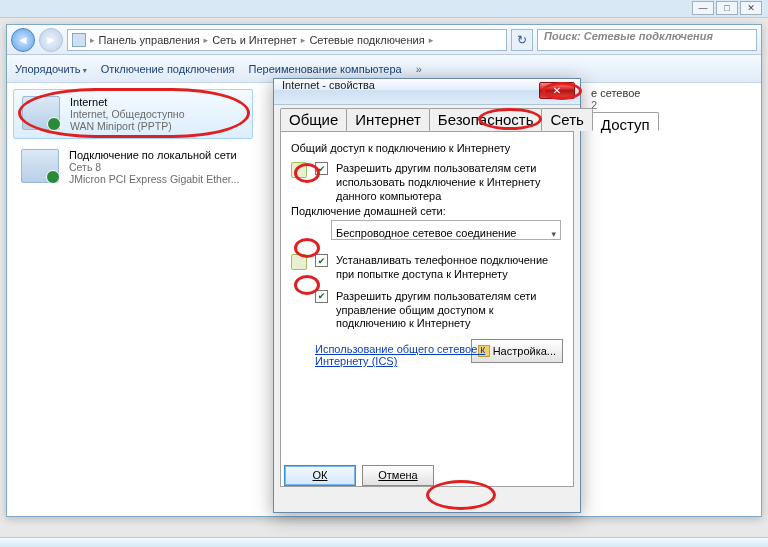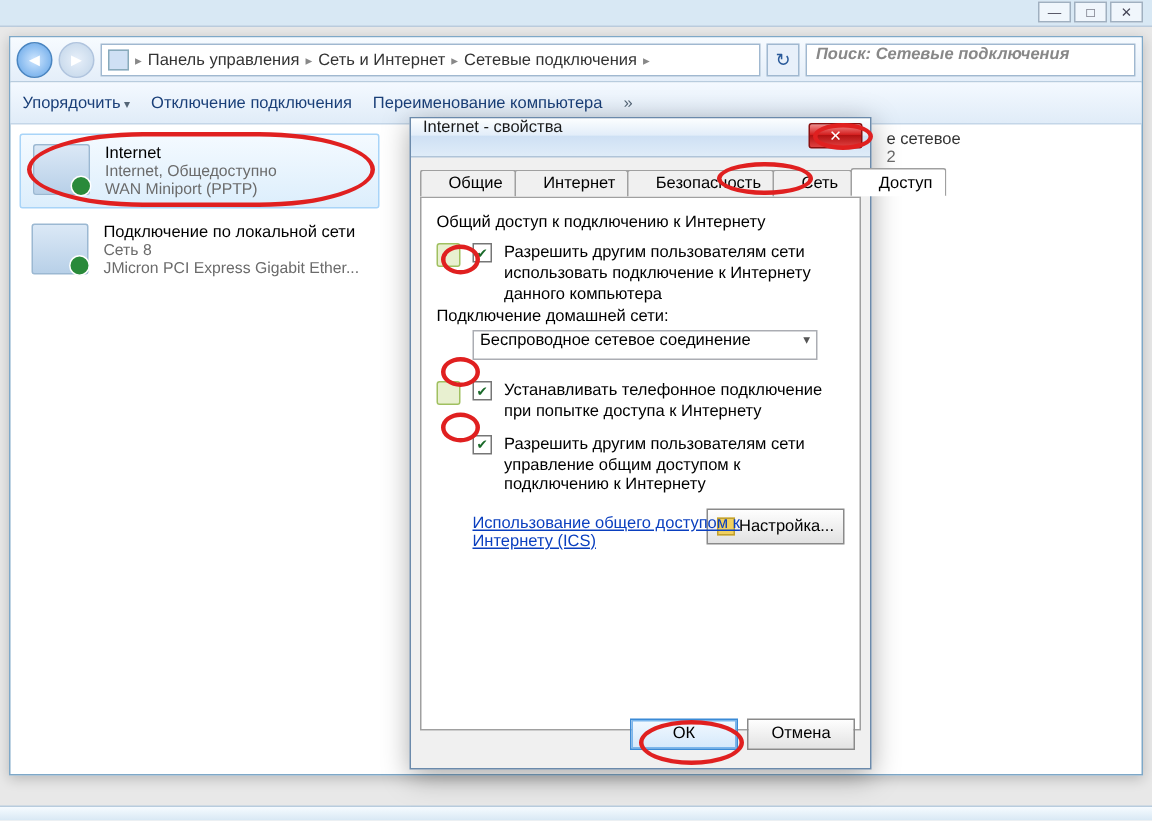--- a/index.html
+++ b/index.html
@@ -38,35 +38,35 @@
   
   
   .ann { position:absolute; border:3px solid #e02020; border-radius:50%; background:transparent; pointer-events:none; z-index:50;}
   
   
   .dialog { position:absolute; left:273px; top:78px; width:308px; height:435px; background:#f0f0f0; border:1px solid #6b8aab; box-shadow:0 4px 18px rgba(0,0,0,.35); z-index:20; }
   .dlg-title { height:26px; background: linear-gradient(#fcfeff,#e2edf9 45%,#cee0f4 46%,#dfecf8); display:flex; align-items:flex-start; padding:0 8px; font-size:11px; color:#1a1a1a; border-bottom:1px solid #b0c4d8; position:relative;}
   .dlg-close { position:absolute; right:5px; top:3px; width:36px; height:17px; background: linear-gradient(#f08a8a,#d42020 45%,#b01010 46%,#e04040); border:1px solid #8a1010; border-radius:2px; color:#fff; display:flex;align-items:center;justify-content:center; font-size:10px;}
   .dlg-body { padding: 6px 6px 0 6px; }
   .tabs { display:flex; align-items:flex-end; height:20px; position:relative; }
-  .tab { padding: 2px 8px 3px 18px; border:1px solid #a0a0a0; border-bottom:none; background:#f0f0f0; margin-right:-1px; font-size:11px; color:#000; position:relative; border-top-left-radius:2px; border-top-right-radius:2px;}
+  .tab { padding: 2px 8px 3px 8px; border:1px solid #a0a0a0; border-bottom:none; background:#f0f0f0; margin-right:-1px; font-size:15px; color:#000; position:relative; border-top-left-radius:2px; border-top-right-radius:2px;}
   .tab.active { background:#fff; height:19px; z-index:2; border-bottom:1px solid #fff; margin-top:-2px; padding-top:3px; font-weight:normal;}
   .tab-panel { background:#fff; border:1px solid #a0a0a0; padding:10px 10px; height:356px; }
   .group-h { font-size:11px; margin-bottom:8px; }
   .opt { display:flex; gap:8px; margin:8px 0 2px 0; position:relative;}
   .opt .ico { width:16px;height:16px; background:#e8f0d0; border:1px solid #a0c060; border-radius:2px;}
   .chk { width:13px;height:13px; border:1px solid #767676; background:#fff; display:inline-flex;align-items:center;justify-content:center; font-size:9px; color:#1a6a2a;}
   .opt-text { flex:1; font-size:11px; color:#000; line-height:1.25;}
   .opt-sub { font-size:11px; color:#000; margin-top:2px;}
-  .home-combo { margin-left:24px; margin-top:3px; height:20px; width:230px; border:1px solid #abadb3; background:#fff; display:flex; align-items:flex-start; padding:0 4px; font-size:11px; position:relative;}
+  .home-combo { margin-left:40px; margin-top:3px; height:20px; width:230px; border:1px solid #abadb3; background:#fff; display:flex; align-items:flex-end; padding:0 4px; font-size:11px; position:relative;}
   .home-combo::after { content:"▾"; position:absolute; right:4px; font-size:9px; color:#555;}
   .link { color:#0a3fbf; text-decoration:underline; font-size:11px; display:inline-block; margin-top:10px; margin-left:24px; width:180px;}
   .btn-settings { float:right; margin-top:-28px; height:24px; padding:0 6px; border:1px solid #8a8a8a; background:linear-gradient(#fefefe,#e2e2e2); font-size:11px; display:flex;align-items:center;gap:3px;}
   .btn-settings .tiny-ico{ width:12px;height:12px;background:#f0d060;border:1px solid #c0a030;}
-  .dlg-foot { position:absolute; bottom:4px; left:0; right:0; height:38px; display:flex; align-items:center; justify-content:flex-end; padding:0 10px; gap:6px; }
+  .dlg-foot { position:absolute; bottom:18px; left:0; right:0; height:38px; display:flex; align-items:center; padding:0 10px; gap:6px;text-decoration:underline; }
   .dlg-btn { height:21px; min-width:72px; border:1px solid #8a8a8a; background:linear-gradient(#fefefe,#e2e2e2); font-size:11px; padding:0 8px;}
   .dlg-btn.default { border:1px solid #3a8ad6; box-shadow:0 0 0 1px #7bb6ec inset; background:linear-gradient(#f2f9ff,#d4e8fb);}
   .taskbar { position:absolute; left:0; right:0; bottom:0; height:10px; background: linear-gradient(#f6fbff,#d8e8f4); border-top:1px solid #b8ccde;}
 </style>
 </head>
 <body>
 
 <div class="win-frame">
   <div class="win-ctrl">
     <span>—</span>
@@ -162,21 +162,21 @@
         <div class="chk">✔</div>
         <div class="opt-text">Устанавливать телефонное подключение при попытке доступа к Интернету</div>
       </div>
 
       <div class="opt" style="margin-top:8px;">
         <div style="width:16px;"></div>
         <div class="chk">✔</div>
         <div class="opt-text">Разрешить другим пользователям сети управление общим доступом к подключению к Интернету</div>
       </div>
 
-      <a class="link">Использование общего доступом к Интернету (ICS)</a>
+      <a class="link">Использование общего сетевое к Интернету (ICS)</a>
       <div class="btn-settings">
         <span class="tiny-ico"></span>
         <span>Настройка...</span>
       </div>
     </div>
   </div>
   <div class="dlg-foot">
     <button class="dlg-btn default">ОК</button>
     <button class="dlg-btn">Отмена</button>
   </div>

